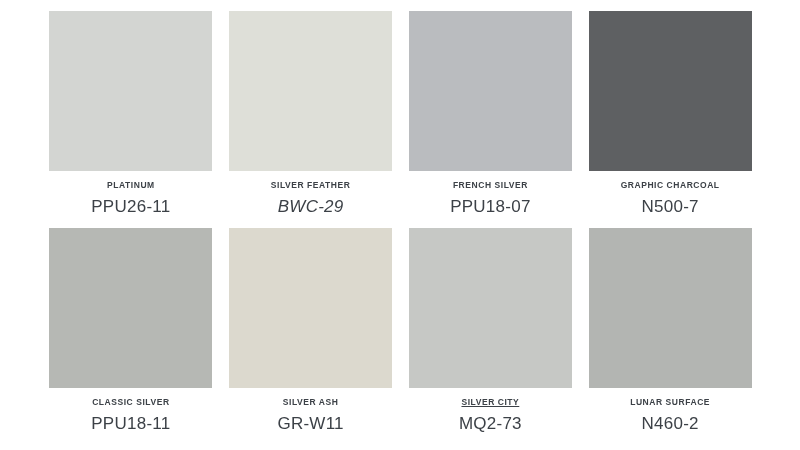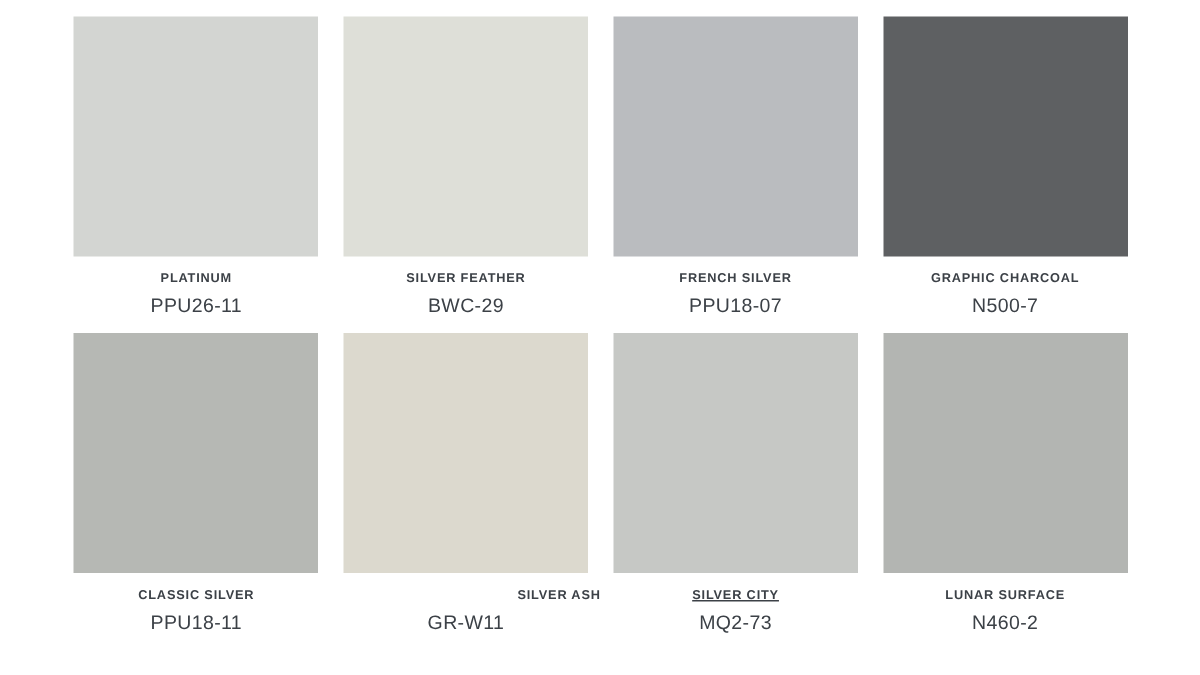--- a/index.html
+++ b/index.html
@@ -59,21 +59,21 @@
     font-weight: bold;
     letter-spacing: 0.55px;
     color: #3c4147;
     line-height: 1.3;
     text-transform: uppercase;
     white-space: nowrap;
   }
 
   .swatch-code {
     display: block;
-    font-size: 13px;
+    font-size: 17px;
     font-weight: normal;
     letter-spacing: 0.25px;
     color: #3c4147;
     line-height: 1.55;
     margin-top: 3px;
     white-space: nowrap;
   }
 </style>
 </head>
 <body style="background-color: rgb(255, 255, 255);">
@@ -87,21 +87,21 @@
       <div class="swatch-caption">
         <span class="swatch-name" style="color: rgb(60, 65, 71);">PLATINUM</span>
         <span class="swatch-code" style="color: rgb(60, 65, 71);">PPU26-11</span>
       </div>
     </div>
 
     <div class="swatch-cell">
       <div class="swatch-chip" style="background-color: rgb(222, 223, 216);"></div>
       <div class="swatch-caption">
         <span class="swatch-name" style="color: rgb(60, 65, 71);">SILVER FEATHER</span>
-        <span class="swatch-code" style="color: rgb(60, 65, 71);">BWC-29</span>
+        <span class="swatch-code" style="color: rgb(60, 65, 71); font-style: italic;">BWC-29</span>
       </div>
     </div>
 
     <div class="swatch-cell">
       <div class="swatch-chip" style="background-color: rgb(186, 188, 191);"></div>
       <div class="swatch-caption">
         <span class="swatch-name" style="color: rgb(60, 65, 71);">FRENCH SILVER</span>
         <span class="swatch-code" style="color: rgb(60, 65, 71);">PPU18-07</span>
       </div>
     </div>
@@ -122,21 +122,21 @@
       <div class="swatch-chip" style="background-color: rgb(182, 184, 180);"></div>
       <div class="swatch-caption">
         <span class="swatch-name" style="color: rgb(60, 65, 71);">CLASSIC SILVER</span>
         <span class="swatch-code" style="color: rgb(60, 65, 71);">PPU18-11</span>
       </div>
     </div>
 
     <div class="swatch-cell">
       <div class="swatch-chip" style="background-color: rgb(220, 217, 206);"></div>
       <div class="swatch-caption">
-        <span class="swatch-name" style="color: rgb(60, 65, 71); text-align: right;">SILVER ASH</span>
+        <span class="swatch-name" style="color: rgb(60, 65, 71);">SILVER ASH</span>
         <span class="swatch-code" style="color: rgb(60, 65, 71);">GR-W11</span>
       </div>
     </div>
 
     <div class="swatch-cell">
       <div class="swatch-chip" style="background-color: rgb(198, 200, 197);"></div>
       <div class="swatch-caption">
         <span class="swatch-name" style="color: rgb(60, 65, 71); text-decoration: underline;">SILVER CITY</span>
         <span class="swatch-code" style="color: rgb(60, 65, 71);">MQ2-73</span>
       </div>

